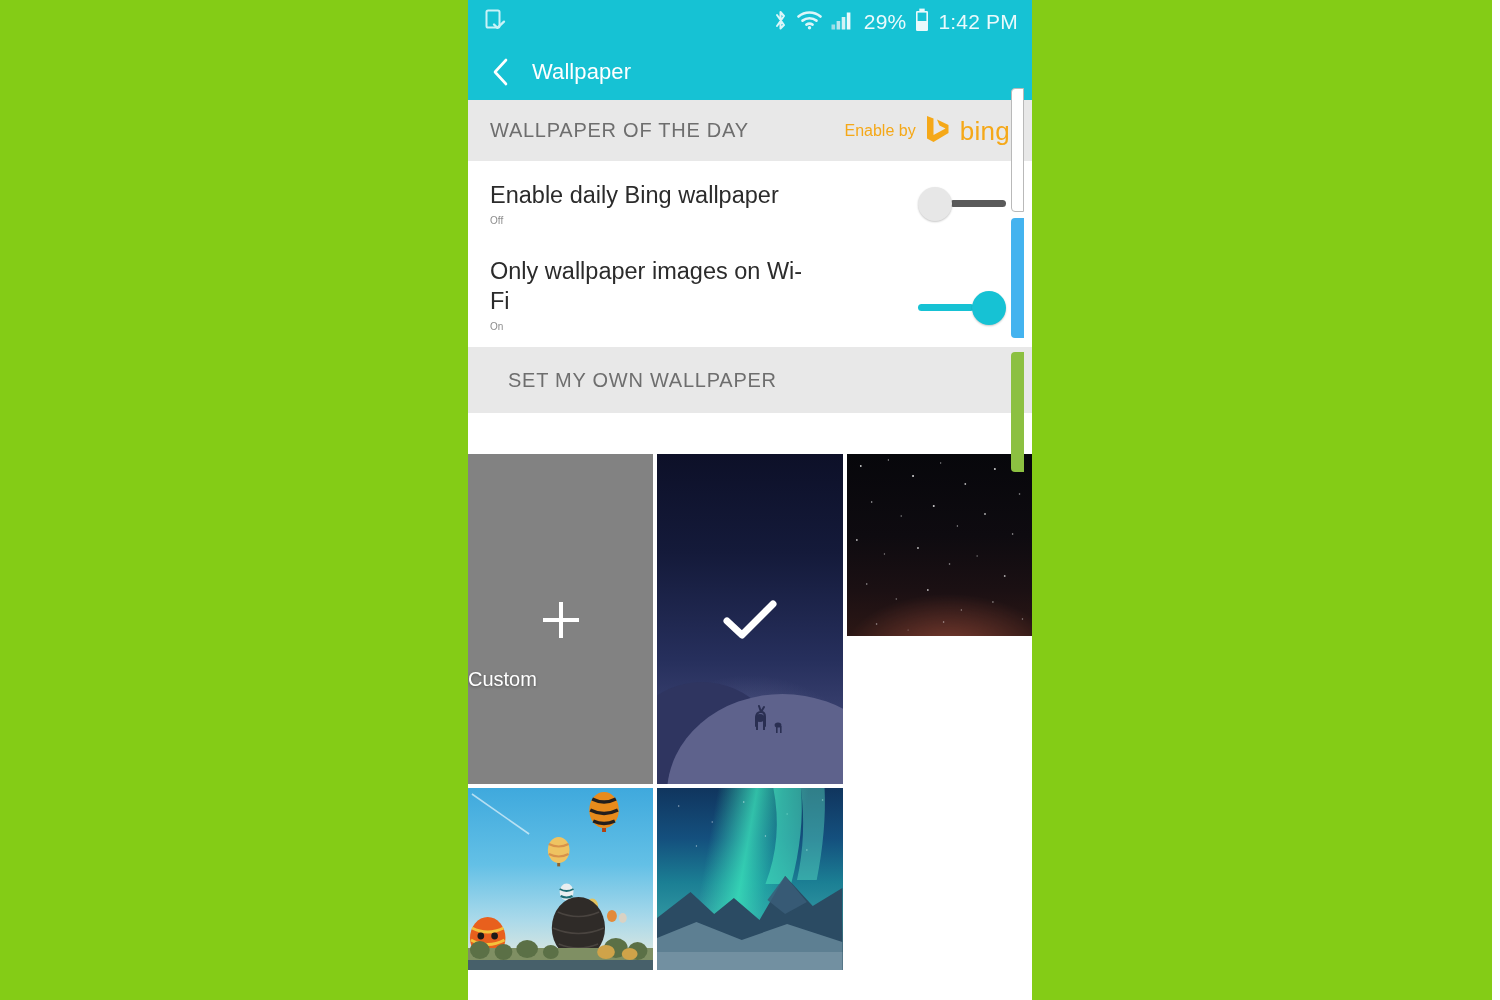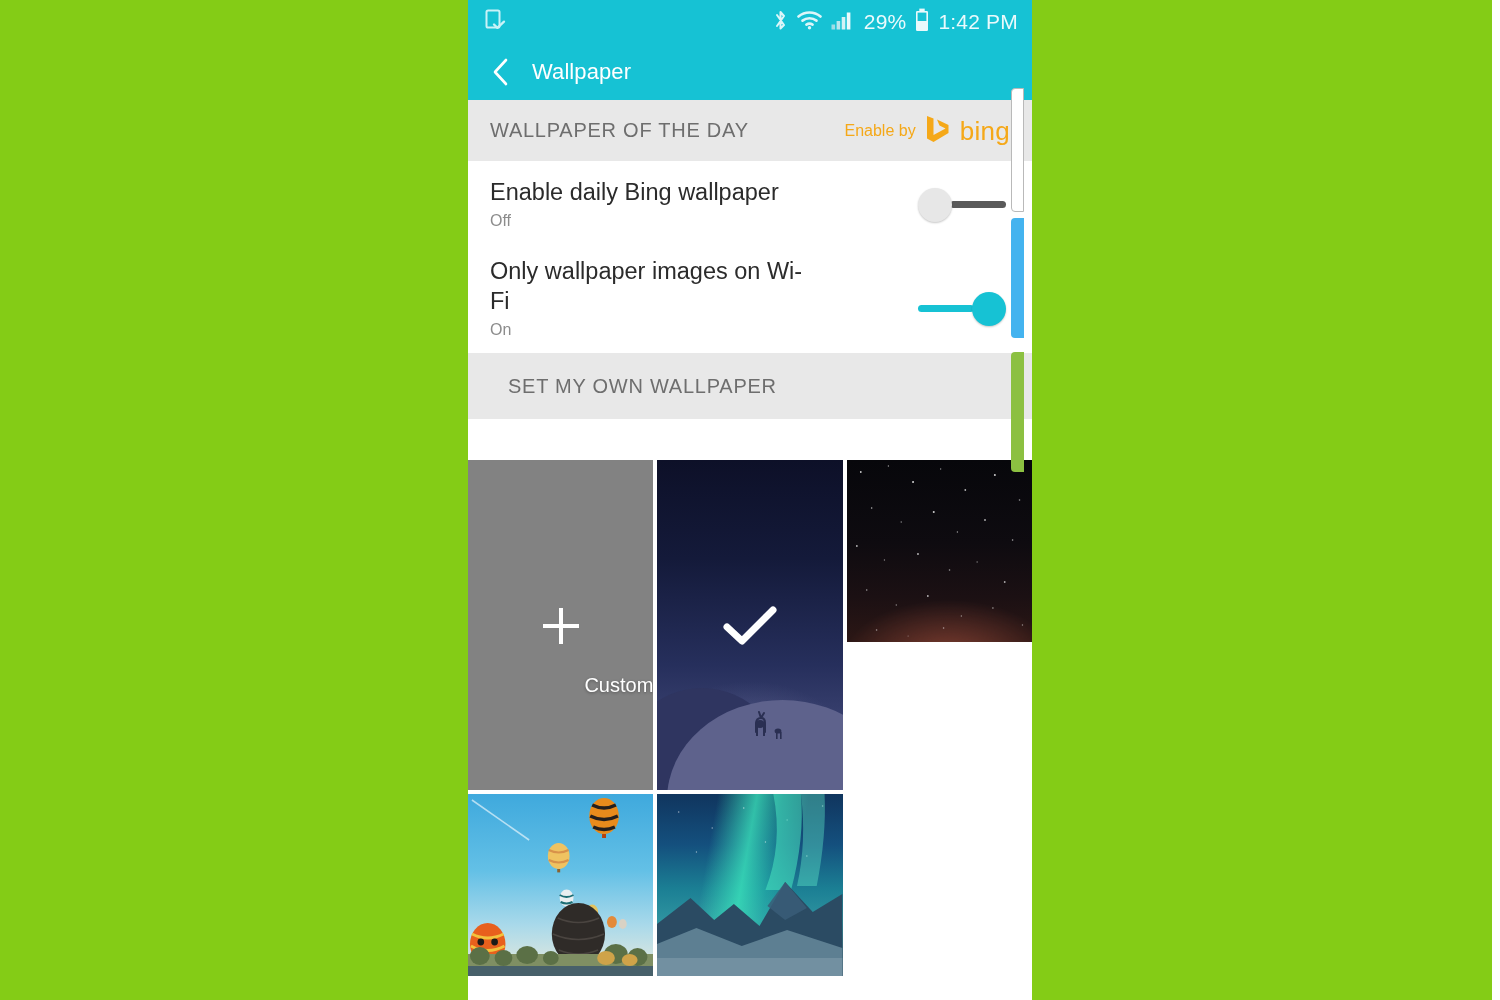--- a/index.html
+++ b/index.html
@@ -66,21 +66,21 @@
   
   .setting-row {
     position:relative;
     background:#ffffff;
     padding: 16px 22px 14px 22px;
     min-height: 82px;
     display:flex; align-items:center;
   }
   .setting-txt { max-width: 400px; }
   .setting-title { color:#2b2b2b; font-size:23.5px; line-height:30px; }
-  .setting-sub { color:#8c8c8c; font-size:16px; margin-top:5px; }
+  .setting-sub { color:#8c8c8c; font-size:10px; margin-top:5px; }
 
   .switch { position:absolute; right:26px; width:88px; height:40px; }
   .sw-track {
     position:absolute; top:17px; height:7px; border-radius:4px;
   }
   .sw-knob {
     position:absolute; top:4px; width:34px; height:34px; border-radius:50%;
   }
   .switch.off .sw-track { left:32px; right:0; background:#5a5a5a; }
   .switch.off .sw-knob { left:0; background:#e7e7e7; box-shadow:0 1px 2px rgba(0,0,0,.22); }
@@ -96,23 +96,22 @@
   }
   .tile {
     position:relative;
     height: 330px;
     overflow:hidden;
     cursor:pointer;
   }
   .tile.row2 { height: 182px; }
   .tile-label {
     position:absolute; left:0; right:0;
-    color:#ffffff; font-size:20px; text-align:right;
+    color:#ffffff; font-size:20px; text-align:left;
     text-shadow:0 1px 3px rgba(0,0,0,.35);
-    margin-left:44px;
   }
 
   
   .t-custom { background:#828282; }
   .plus {
     position:absolute; left:50%; top:166px; transform:translate(-50%,-50%);
     width:36px; height:36px;
   }
   .plus:before, .plus:after {
     content:""; position:absolute; background:#ffffff;

